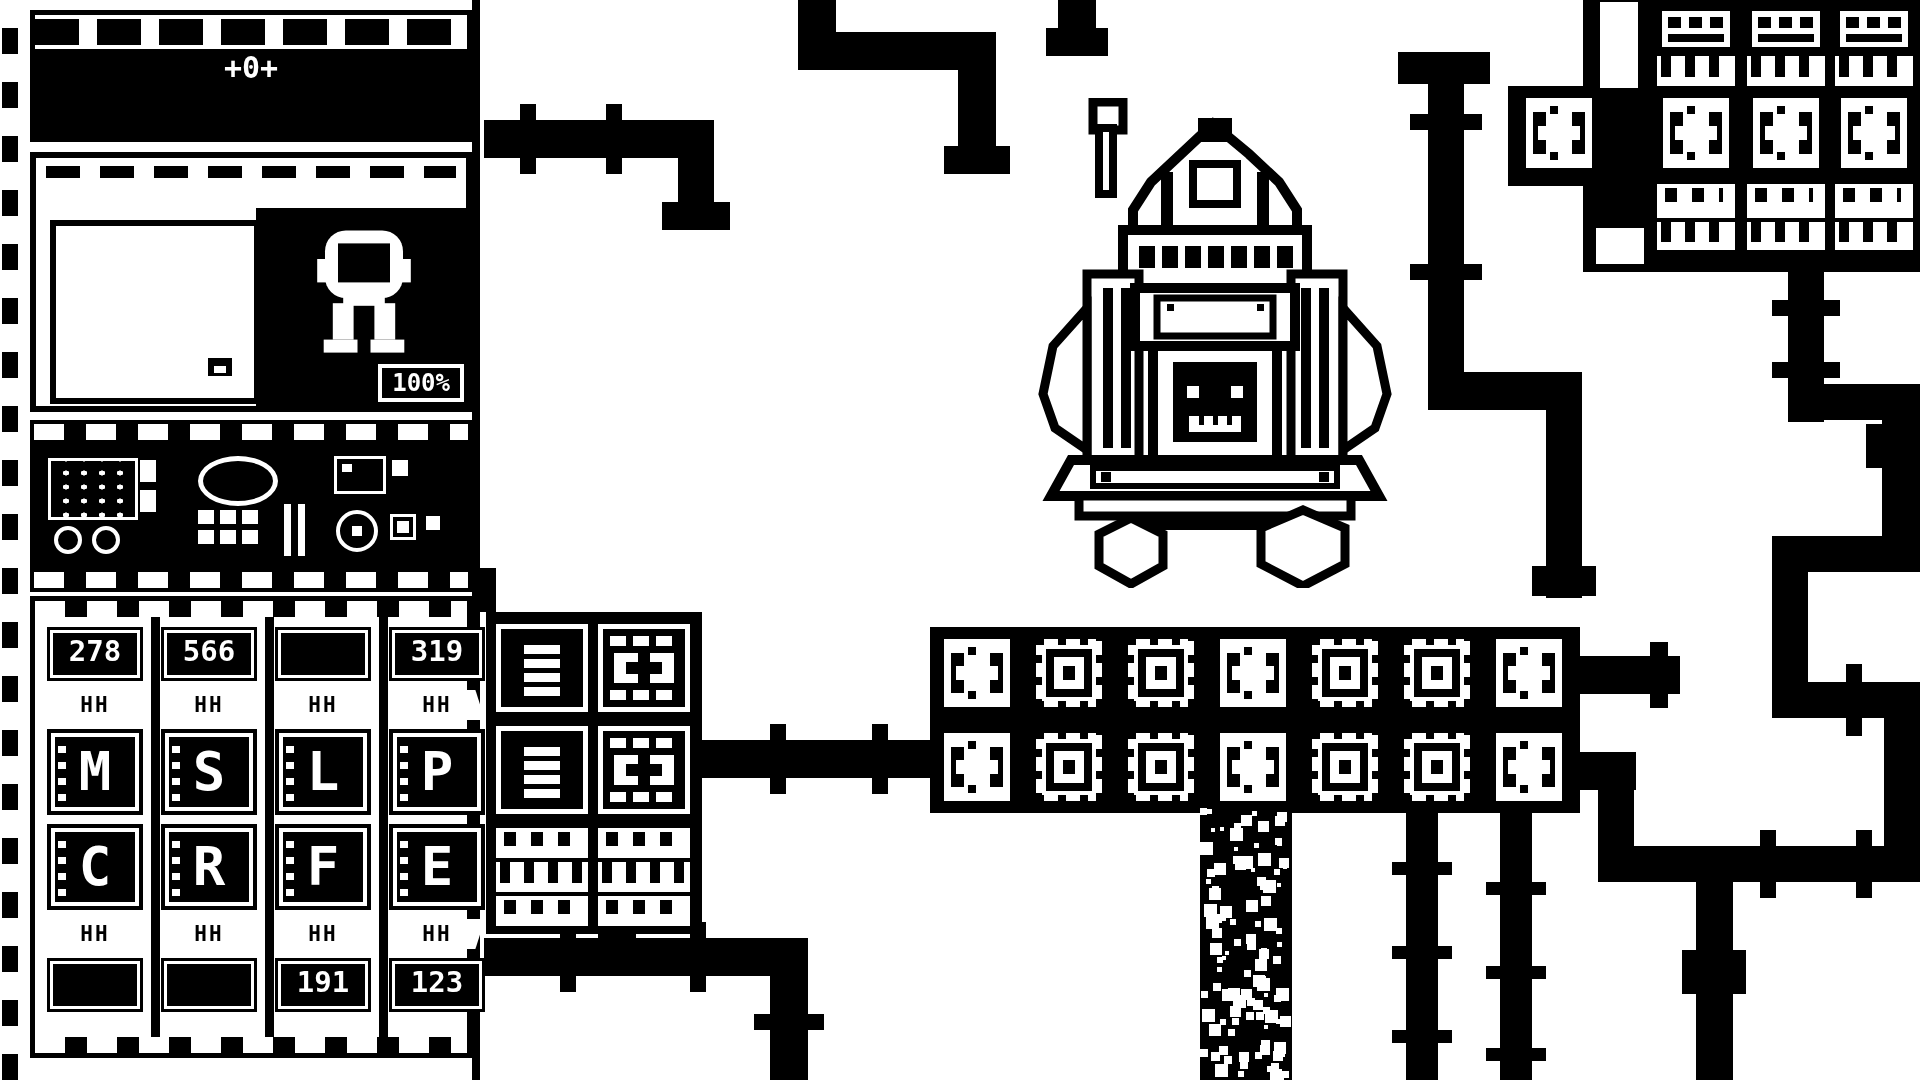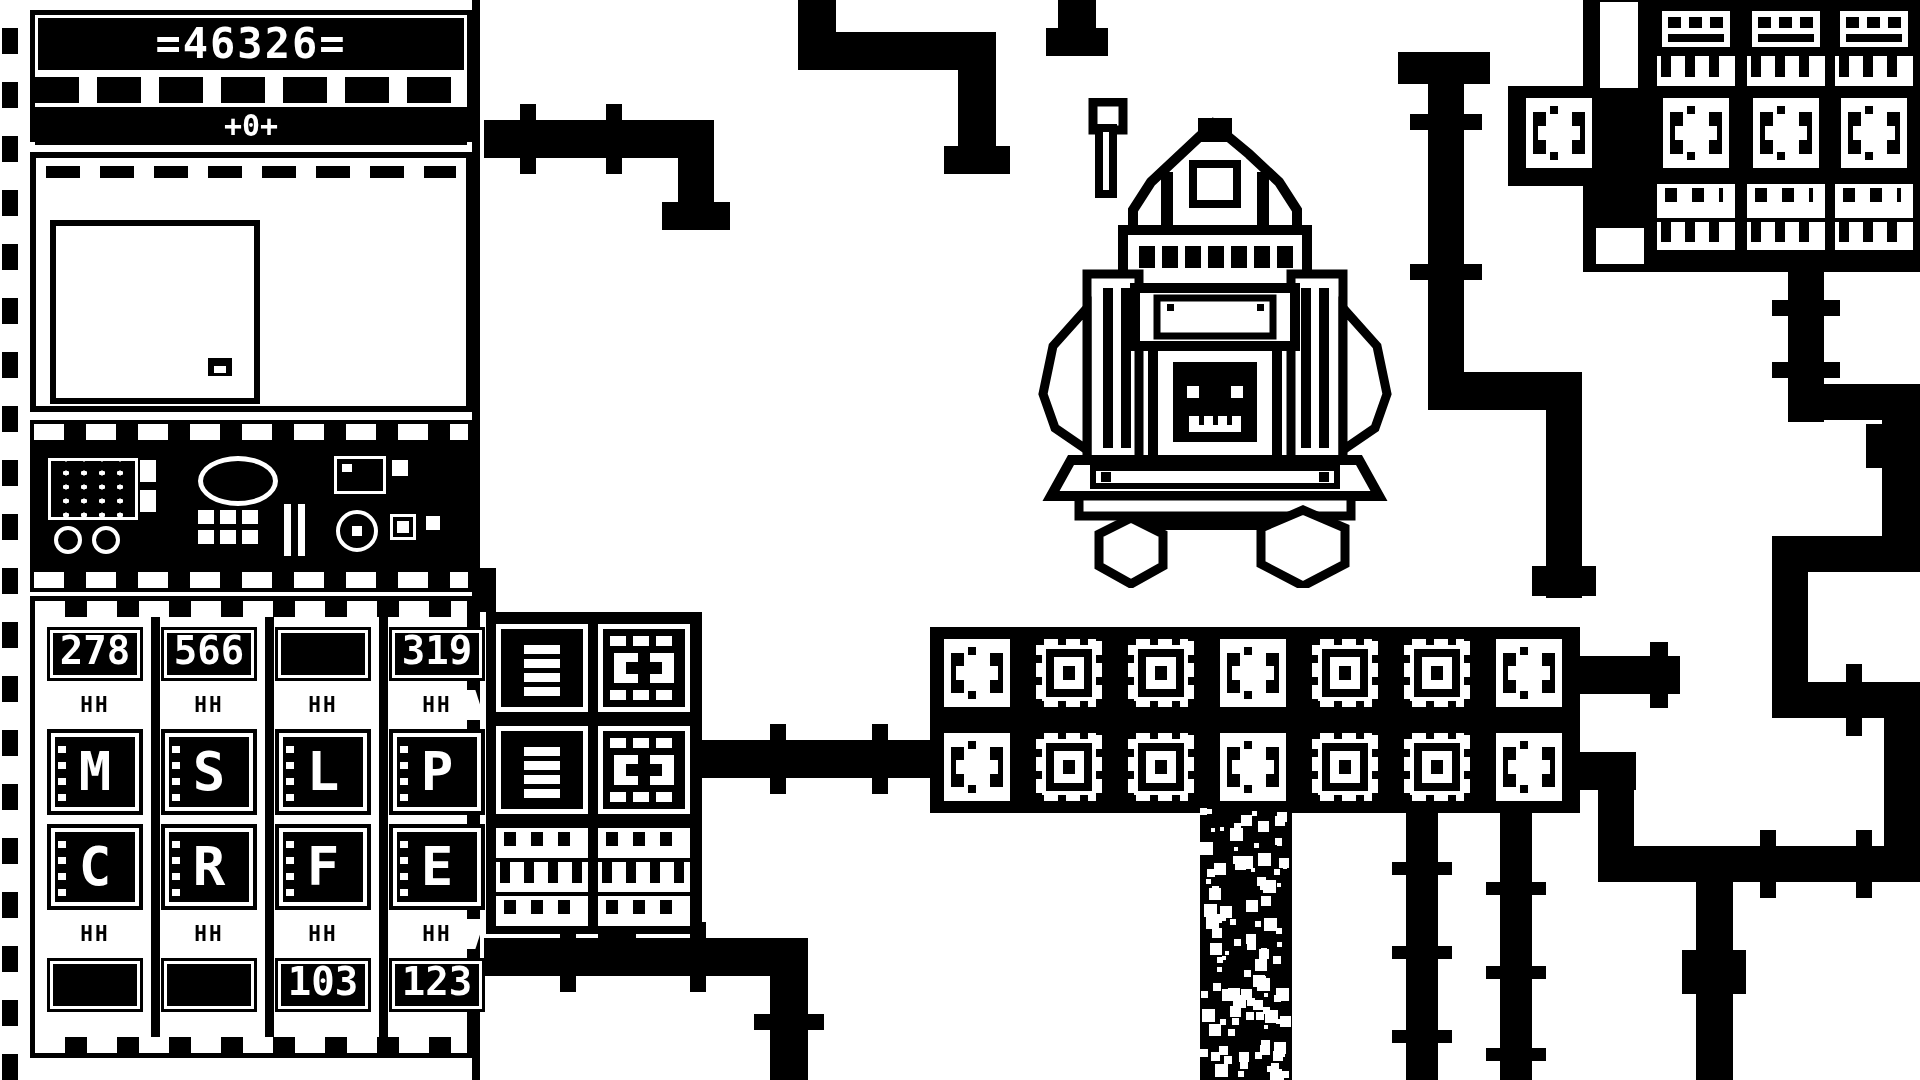--- a/index.html
+++ b/index.html
@@ -42,21 +42,21 @@
   .vbar{position:absolute;width:7px;height:52px;background:#fff;}
   .mini-screen{position:absolute;width:46px;height:32px;border:3px solid #fff;background:#000;}
   .mini-screen::after{content:"";position:absolute;left:5px;top:5px;width:10px;height:8px;background:#fff;}
   .dial-dot::after{content:"";position:absolute;left:50%;top:50%;width:10px;height:10px;margin:-5px 0 0 -5px;background:#fff;}
   .sq{position:absolute;background:#fff;}
 
   #sec-slots{top:596px;height:462px;background:#fff;border:5px solid #000;}
   #sec-slots .cren.t{top:0;} #sec-slots .cren.b{bottom:0;}
   .colbar{position:absolute;top:16px;bottom:16px;width:9px;background:#000;}
   .slot-col{position:absolute;top:26px;width:96px;display:flex;flex-direction:column;gap:9px;}
-  .vbox{height:48px;line-height:42px;text-align:center;background:#000;color:#fff;font-weight:bold;font-size:39px;
+  .vbox{height:48px;line-height:42px;text-align:center;background:#000;color:#fff;font-weight:bold;font-size:29px;
         border:3px solid #000;box-shadow:inset 0 0 0 3px #fff;}
   .clamp{height:30px;line-height:30px;text-align:center;background:#fff;color:#000;font-weight:bold;font-size:21px;letter-spacing:2px;}
   .clamp.t{clip-path:polygon(10% 0,90% 0,100% 100%,0 100%);}
   .clamp.b{clip-path:polygon(0 0,100% 0,90% 100%,10% 100%);}
   .tile{position:relative;height:78px;line-height:78px;text-align:center;background:#000;color:#fff;font-weight:bold;font-size:54px;
         border:4px solid #000;box-shadow:inset 0 0 0 4px #fff;}
   .tile::before{content:"";position:absolute;left:7px;top:10px;bottom:10px;width:8px;
         background:repeating-linear-gradient(0deg,#fff 0 7px,transparent 7px 16px);}
 
   
@@ -116,29 +116,42 @@
   #dither b{position:absolute;background:#fff;}
 </style>
 </head>
 <body>
 
 <div id="stage">
 
   <div id="panel-left" class="abs">
 
     <div id="sec-counter" class="sec">
-      <div id="counter-row">=46326=</div>
       <div id="dash-band"></div>
       <div id="delta-row">+0+</div>
     </div>
 
     <div id="sec-monitor" class="sec">
       <div class="dashes-thin"></div>
       <div id="minimap">
         <div id="map-marker"></div>
+      </div>
+      <div id="portrait">
+        <svg viewBox="0 0 120 120" style="position:absolute;left:30px;top:12px;width:156px;height:156px">
+          <rect x="30" y="8" width="60" height="52" rx="16" fill="#fff"></rect>
+          <rect x="40" y="18" width="40" height="30" fill="#000"></rect>
+          <rect x="24" y="30" width="8" height="18" fill="#fff"></rect>
+          <rect x="88" y="30" width="8" height="18" fill="#fff"></rect>
+          <rect x="44" y="58" width="32" height="8" fill="#fff"></rect>
+          <rect x="36" y="64" width="16" height="28" fill="#fff"></rect>
+          <rect x="68" y="64" width="16" height="28" fill="#fff"></rect>
+          <rect x="29" y="92" width="26" height="10" fill="#fff"></rect>
+          <rect x="65" y="92" width="26" height="10" fill="#fff"></rect>
+        </svg>
+        <div id="integrity-badge">100%</div>
       </div>
     </div>
 
     <div id="sec-controls" class="sec">
       <div class="cren t"></div>
       <div class="cren b"></div>
 
       <div class="cluster" style="left:14px;width:128px;">
         <div class="dotgrid"></div>
         <div class="mini-btn" style="left:92px;top:8px;"></div>
@@ -192,21 +205,21 @@
         <div class="tile">R</div>
         <div class="clamp b">HH</div>
         <div class="vbox"></div>
       </div>
       <div class="slot-col" style="left:240px;">
         <div class="vbox"></div>
         <div class="clamp t">HH</div>
         <div class="tile">L</div>
         <div class="tile">F</div>
         <div class="clamp b">HH</div>
-        <div class="vbox">103</div>
+        <div class="vbox">191</div>
       </div>
       <div class="slot-col" style="left:354px;">
         <div class="vbox">319</div>
         <div class="clamp t">HH</div>
         <div class="tile">P</div>
         <div class="tile">E</div>
         <div class="clamp b">HH</div>
         <div class="vbox">123</div>
       </div>
     </div>

